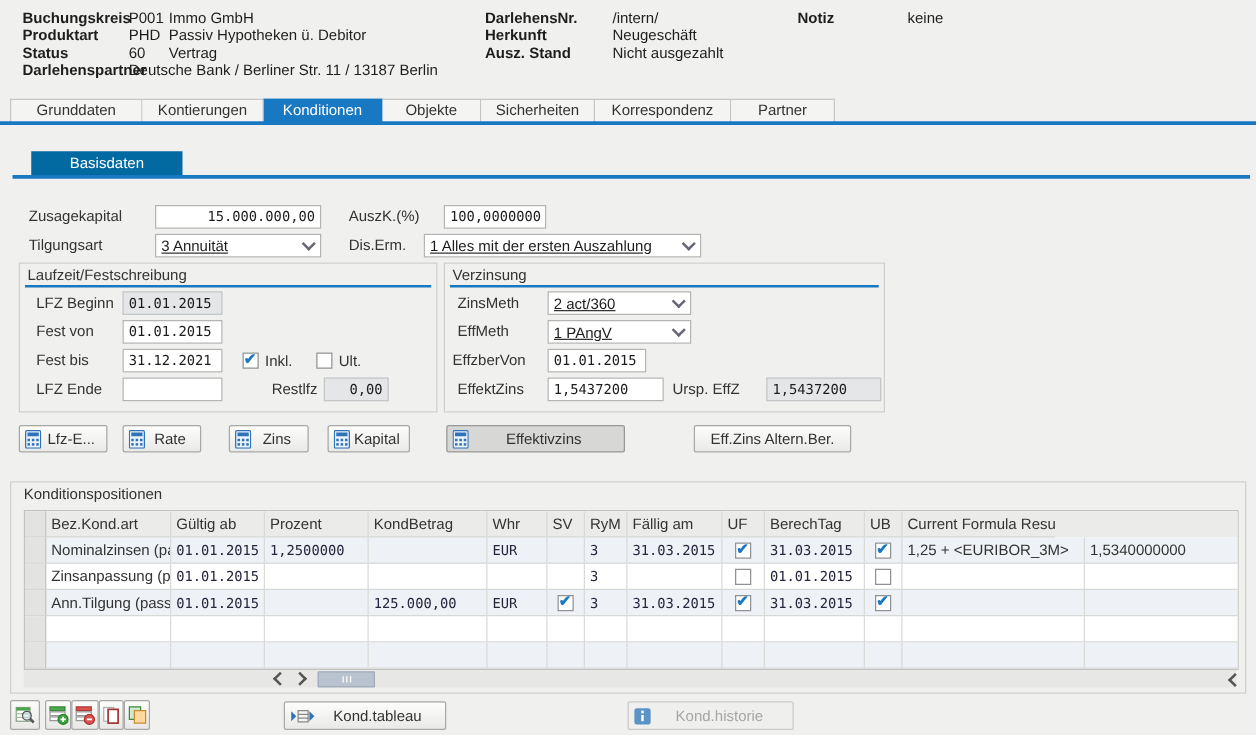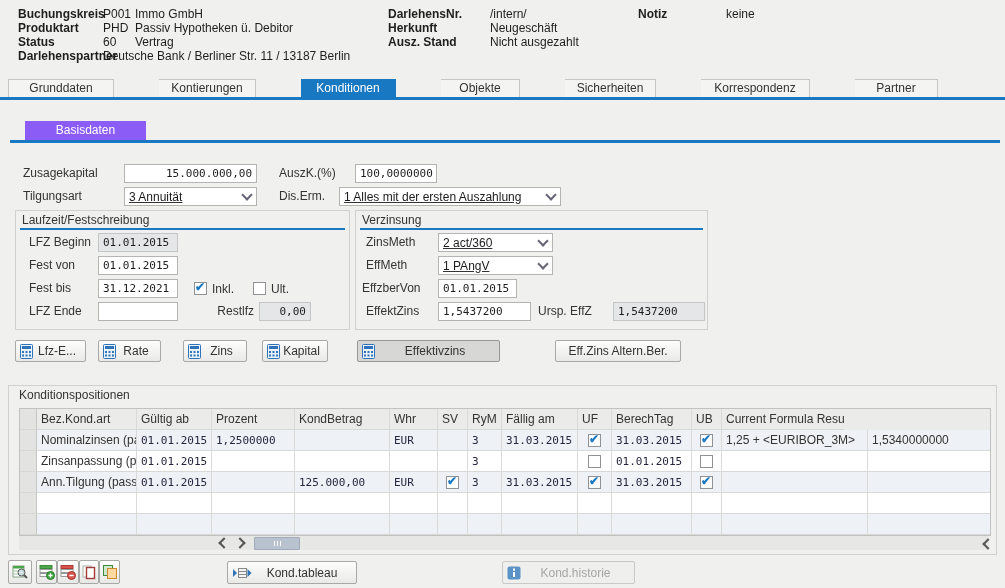--- a/index.html
+++ b/index.html
@@ -4,28 +4,28 @@
 <style>
   html,body{margin:0;padding:0;}
   body{font-family:"Liberation Sans",sans-serif;}
   #screen{position:relative;width:1005px;height:588px;background:#f0f0ee;overflow:hidden;
           font-size:12px;color:#333;}
   .abs{position:absolute;}
   
   .hlabel{font-weight:bold;color:#1e1e1e;white-space:nowrap;}
   .hval,.hcode{color:#1e1e1e;white-space:nowrap;}
   
-  .tabstrip{left:8px;top:79px;height:18px;display:flex;gap:45px;}
+  .tabstrip{left:8px;top:79px;height:18px;display:flex;}
   .tab{height:18px;line-height:17px;text-align:center;background:#f4f4f2;
        border:1px solid #c6c6c4;border-bottom:none;border-left:none;color:#333;cursor:default;}
   .tab:first-child{border-left:1px solid #c6c6c4;}
   .tab.active{background:#1878c2;color:#fff;border-color:#1878c2;}
   .tab-underline{left:0;top:97px;width:1005px;height:3px;background:#1878c2;}
   
-  .subtab{left:25px;top:121px;width:121px;height:19px;background:#8b5cf6;color:#fff;
+  .subtab{left:25px;top:121px;width:121px;height:19px;background:#0369a1;color:#fff;
           text-align:center;line-height:19px;}
   .subtab-underline{left:10px;top:140px;width:990px;height:3px;background:#1878c2;}
   
   .flabel{white-space:nowrap;line-height:19px;}
   .input{background:#fff;border:1px solid #b4b4b2;height:19px;line-height:17px;
          font-family:"DejaVu Sans Mono",monospace;font-size:11px;color:#1c1c1c;
          padding:0 4px;box-sizing:border-box;white-space:nowrap;overflow:hidden;}
   .input.right{text-align:right;}
   .input.ro{background:#e4e6e8;border-color:#c3c5c7;}
   .dd{background:#fff;border:1px solid #b4b4b2;height:19px;box-sizing:border-box;

